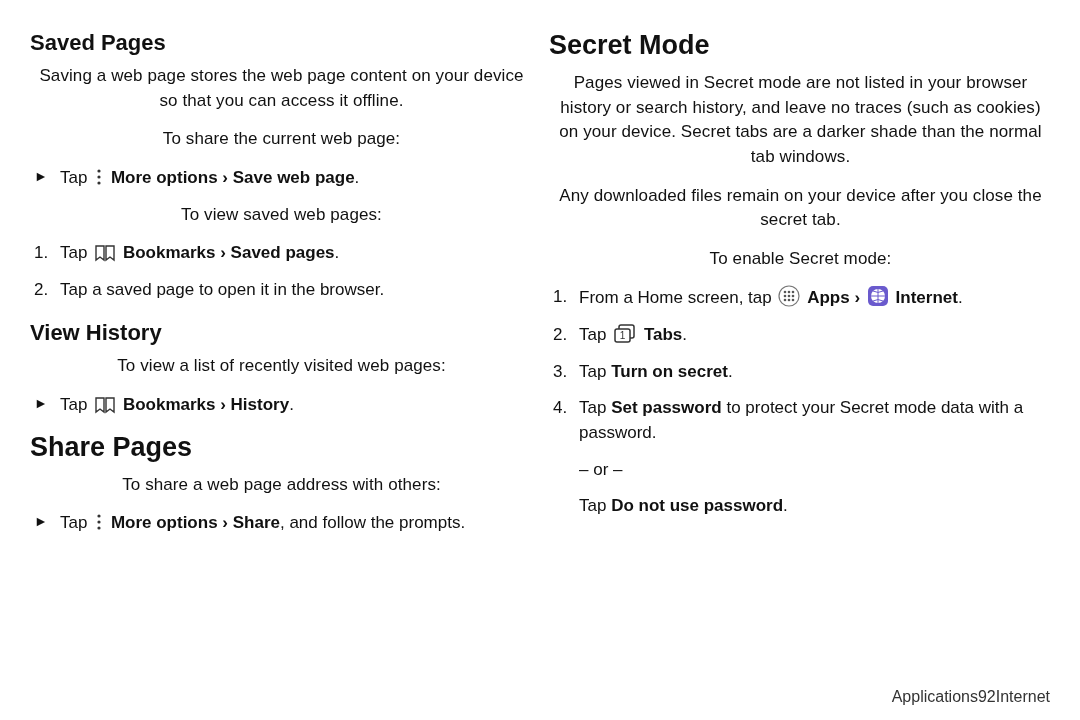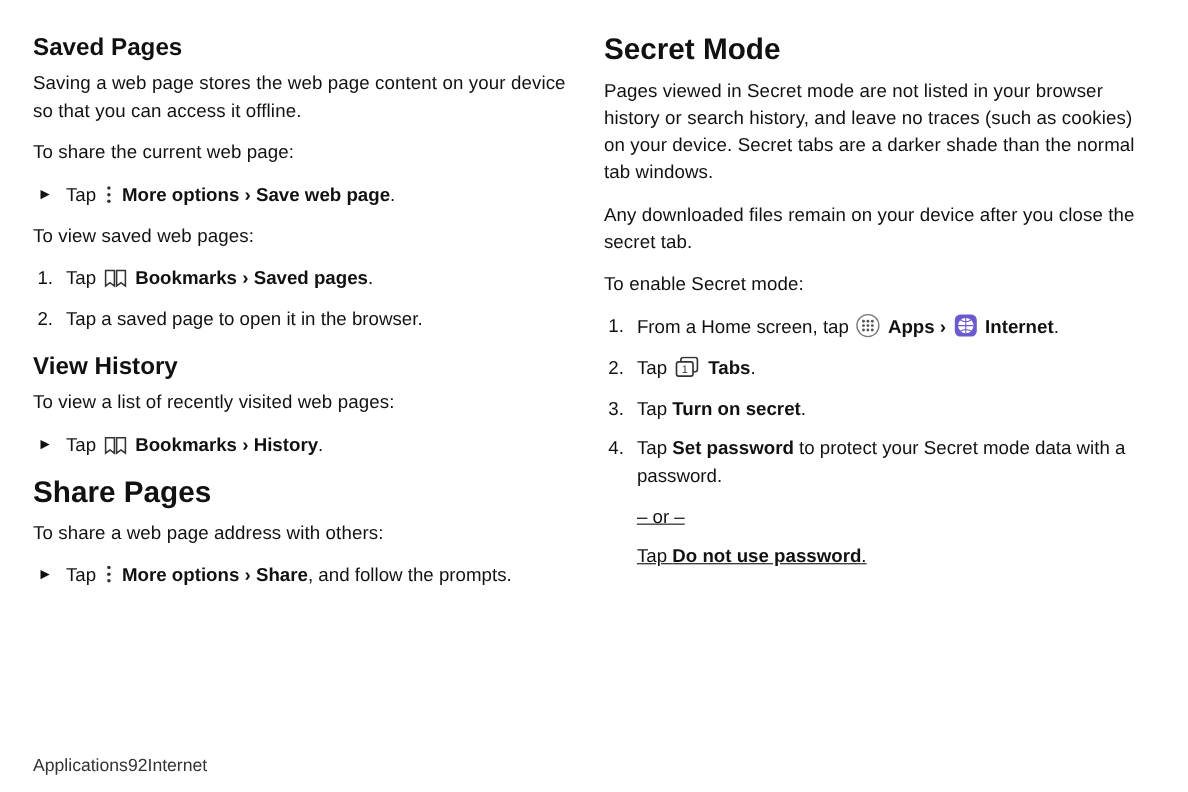--- a/index.html
+++ b/index.html
@@ -11,45 +11,45 @@
     position: relative;
   }
   .columns {
     display: flex;
     gap: 16px;
     height: 640px;
   }
   .col { flex: 1; }
   h2.big { font-size: 27px; font-weight: 700; margin-top: 14px; margin-bottom: 10px; }
   h3.med { font-size: 22px; font-weight: 700; margin-bottom: 8px; }
-  p { font-size: 17px; line-height: 1.45; margin-bottom: 14px; letter-spacing: 0.1px; }
+  p { font-size: 17px; line-height: 1.45; margin-bottom: 14px; letter-spacing: 0.1px; text-align: center; }
   .step { font-size: 17px; line-height: 1.45; margin-bottom: 12px; padding-left: 30px; position: relative; }
   .step .marker { position: absolute; left: 4px; top: 0; }
   .tri { display:inline-block; font-size: 14px; vertical-align: 1px; }
   .bold { font-weight: 700; text-align: center; }
   .chev { font-weight: 700; }
   .icon {
     display: inline-block;
     vertical-align: -4px;
     margin: 0 2px;
   }
   .icon svg { display:block; }
   .footer {
     position: absolute;
     bottom: 14px;
     left: 30px;
     right: 30px;
     display: flex;
-    justify-content: flex-start;
+    justify-content: flex-end;
     font-size: 16px;
     color: #333;
   }
   .gap-top { margin-top: 18px; }
   .gap-top2 { margin-top: 24px; }
-  .indent { padding-left: 30px; font-size:17px; line-height:1.45; margin-bottom:12px;text-decoration:underline; }
+  .indent { padding-left: 30px; font-size:17px; line-height:1.45; margin-bottom:12px; }
 </style>
 </head>
 <body>
 
 <div class="columns">
 
   <div class="col">
 
     <h3 class="med">Saved Pages</h3>
     <p>Saving a web page stores the web page content on your device so that you can access it offline.</p>

